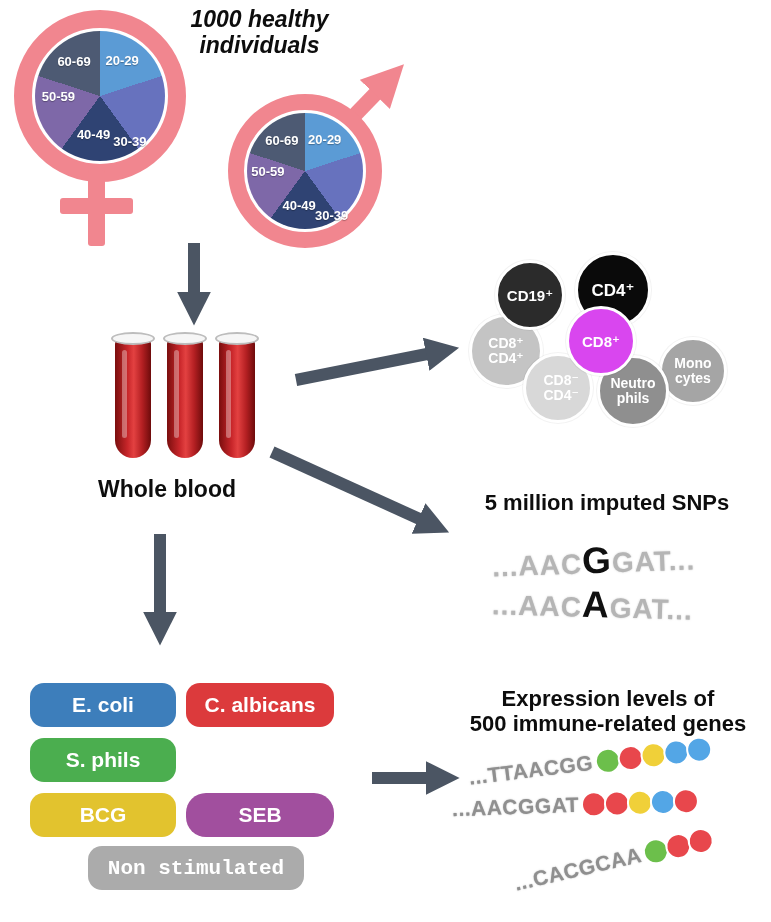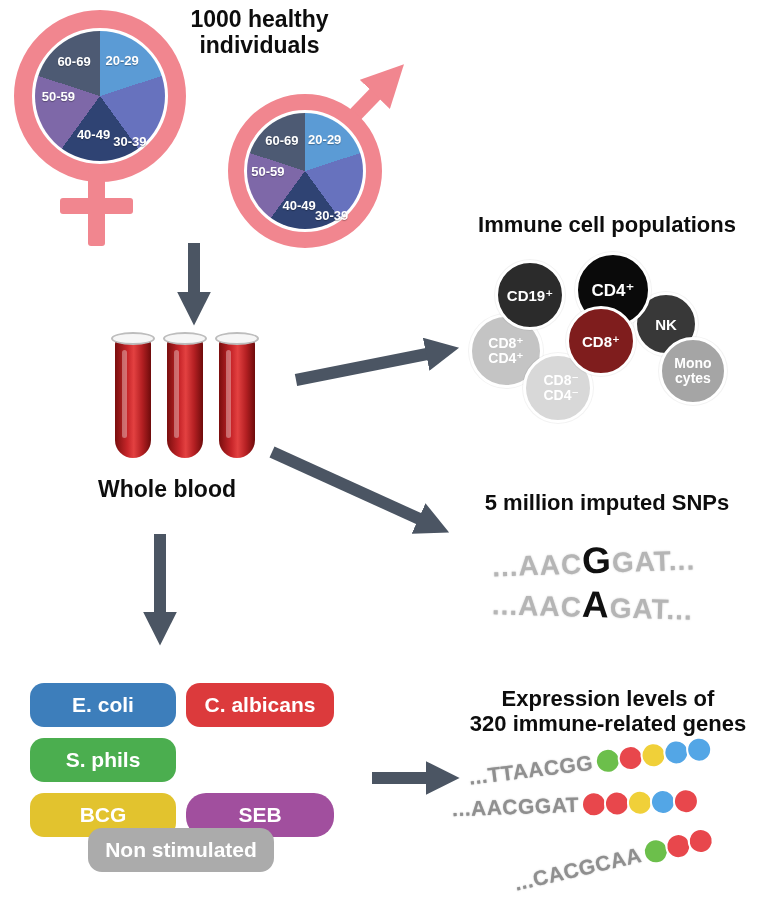--- a/index.html
+++ b/index.html
@@ -3,21 +3,21 @@
 <meta charset="utf-8">
 <style>
   html,body { margin:0; padding:0; background:#fff; }
   .page {
     position:relative; width:771px; height:922px; background:#fff;
     font-family:"Liberation Sans","DejaVu Sans",sans-serif; overflow:hidden;
   }
   .arrows { position:absolute; left:0; top:0; z-index:1; }
 
   .heading { position:absolute; font-weight:bold; color:#0d0d0d; text-align:center; z-index:2; }
-  .title { left:162px; top:6px; width:195px; font-size:23px; line-height:26px; }
+  .title { left:162px; top:6px; width:195px; font-size:23px; line-height:26px;font-style:italic; }
   .whole-blood { left:62px; top:476px; width:210px; font-size:23px; }
   .immune-heading { left:448px; top:212px; width:318px; font-size:22px; }
   .snps-heading { left:448px; top:490px; width:318px; font-size:22px; }
   .expr-heading { left:450px; top:686px; width:316px; font-size:22px; line-height:25px; }
 
   
   .ring { position:absolute; border-radius:50%; background:#fff; z-index:2; }
   .f-ring { left:14px; top:10px; width:130px; height:130px; border:18px solid #F1868F; padding:3px; }
   .m-ring { left:228px; top:94px; width:116px; height:116px; border:16px solid #F1868F; padding:3px; }
   .pie { position:relative; width:100%; height:100%; border-radius:50%; }
@@ -63,21 +63,21 @@
 
   
   .pill { position:absolute; height:44px; border-radius:14px; color:#fff; font-weight:bold;
           font-size:21px; display:flex; align-items:center; justify-content:center; z-index:2; }
   .pl-ecoli { left:30px;  top:683px; width:146px; }
   .pl-calb  { left:186px; top:683px; width:148px; }
   .pl-saur  { left:30px;  top:738px; width:146px; }
   .pl-infl  { left:186px; top:738px; width:148px; }
   .pl-bcg   { left:30px;  top:793px; width:146px; }
   .pl-seb   { left:186px; top:793px; width:148px;border-radius:20px; }
-  .pl-non   { left:88px;  top:828px; width:186px; }
+  .pl-non   { left:88px;  top:846px; width:216px;font-family:Liberation Mono, monospace; }
 
   
   .expr-line { position:absolute; display:flex; align-items:center; z-index:2; }
   .expr-seq { font-weight:bold; font-size:21px; color:#8f8f8f; letter-spacing:.5px;
               white-space:nowrap; text-shadow:0 0 1.5px rgba(150,150,150,.8); }
   .beads { display:flex; margin-left:5px; }
   .bead { width:22px; height:22px; border-radius:50%; border:2px solid #fff; margin-left:-3px; }
   .e1 { left:468px; top:750px; transform:rotate(-7deg); }
   .e2 { left:452px; top:792px; transform:rotate(-2deg); }
   .e3 { left:512px; top:848px; transform:rotate(-13deg); }
@@ -138,41 +138,40 @@
     <div class="shine"></div>
     <div class="rim"></div>
   </div>
   <div class="tube t3">
     <div class="body"></div>
     <div class="shine"></div>
     <div class="rim"></div>
   </div>
   <div class="heading whole-blood">Whole blood</div>
 
-  <div class="heading immune-heading">Immune cell populations</div>
   <div class="cell c-cd8cd4p" style="background: rgb(196, 196, 196);">
     <span>CD8⁺ CD4⁺</span>
   </div>
   <div class="cell c-cd19" style="background: rgb(43, 43, 43);">
     <span>CD19⁺</span>
   </div>
-  <div class="cell c-nk" style="background: rgb(56, 56, 56);">
-    <span>NK</span>
-  </div>
   <div class="cell c-mono" style="background: rgb(165, 165, 165);">
     <span>Mono cytes</span>
   </div>
   <div class="cell c-cd8cd4m" style="background: rgb(216, 216, 216);">
     <span>CD8⁻ CD4⁻</span>
   </div>
   <div class="cell c-cd4" style="background: rgb(10, 10, 10);">
     <span>CD4⁺</span>
   </div>
-  <div class="cell c-cd8" style="background: #7f1d1d;">
+  <div class="cell c-cd8" style="background: #d946ef;">
     <span>CD8⁺</span>
+  </div>
+  <div class="cell c-neutro" style="background: rgb(143, 143, 143);">
+    <span>Neutro phils</span>
   </div>
 
   <div class="heading snps-heading">5 million imputed SNPs</div>
   <div class="snp-line snp1">
     <span>...AAC</span><span class="snp-hl">G</span><span>GAT...</span>
   </div>
   <div class="snp-line snp2">
     <span>...AAC</span><span class="snp-hl">A</span><span>GAT...</span>
   </div>
 
@@ -190,21 +189,21 @@
   </div>
   <div class="pill pl-seb" style="background: rgb(161, 79, 158);">
     <span>SEB</span>
   </div>
   <div class="pill pl-non" style="background: rgb(171, 171, 171);">
     <span>Non stimulated</span>
   </div>
 
   <div class="heading expr-heading">
     <div>Expression levels of</div>
-    <div>320 immune-related genes</div>
+    <div>500 immune-related genes</div>
   </div>
   <div class="expr-line e1">
     <span class="expr-seq">...TTAACGG</span>
     <span class="beads">
         <span class="bead" style="background: rgb(108, 191, 75);"></span>
         <span class="bead" style="background: rgb(232, 71, 76);"></span>
         <span class="bead" style="background: rgb(240, 208, 57);"></span>
         <span class="bead" style="background: rgb(83, 166, 230);"></span>
         <span class="bead" style="background: rgb(83, 166, 230);"></span>
       </span>

